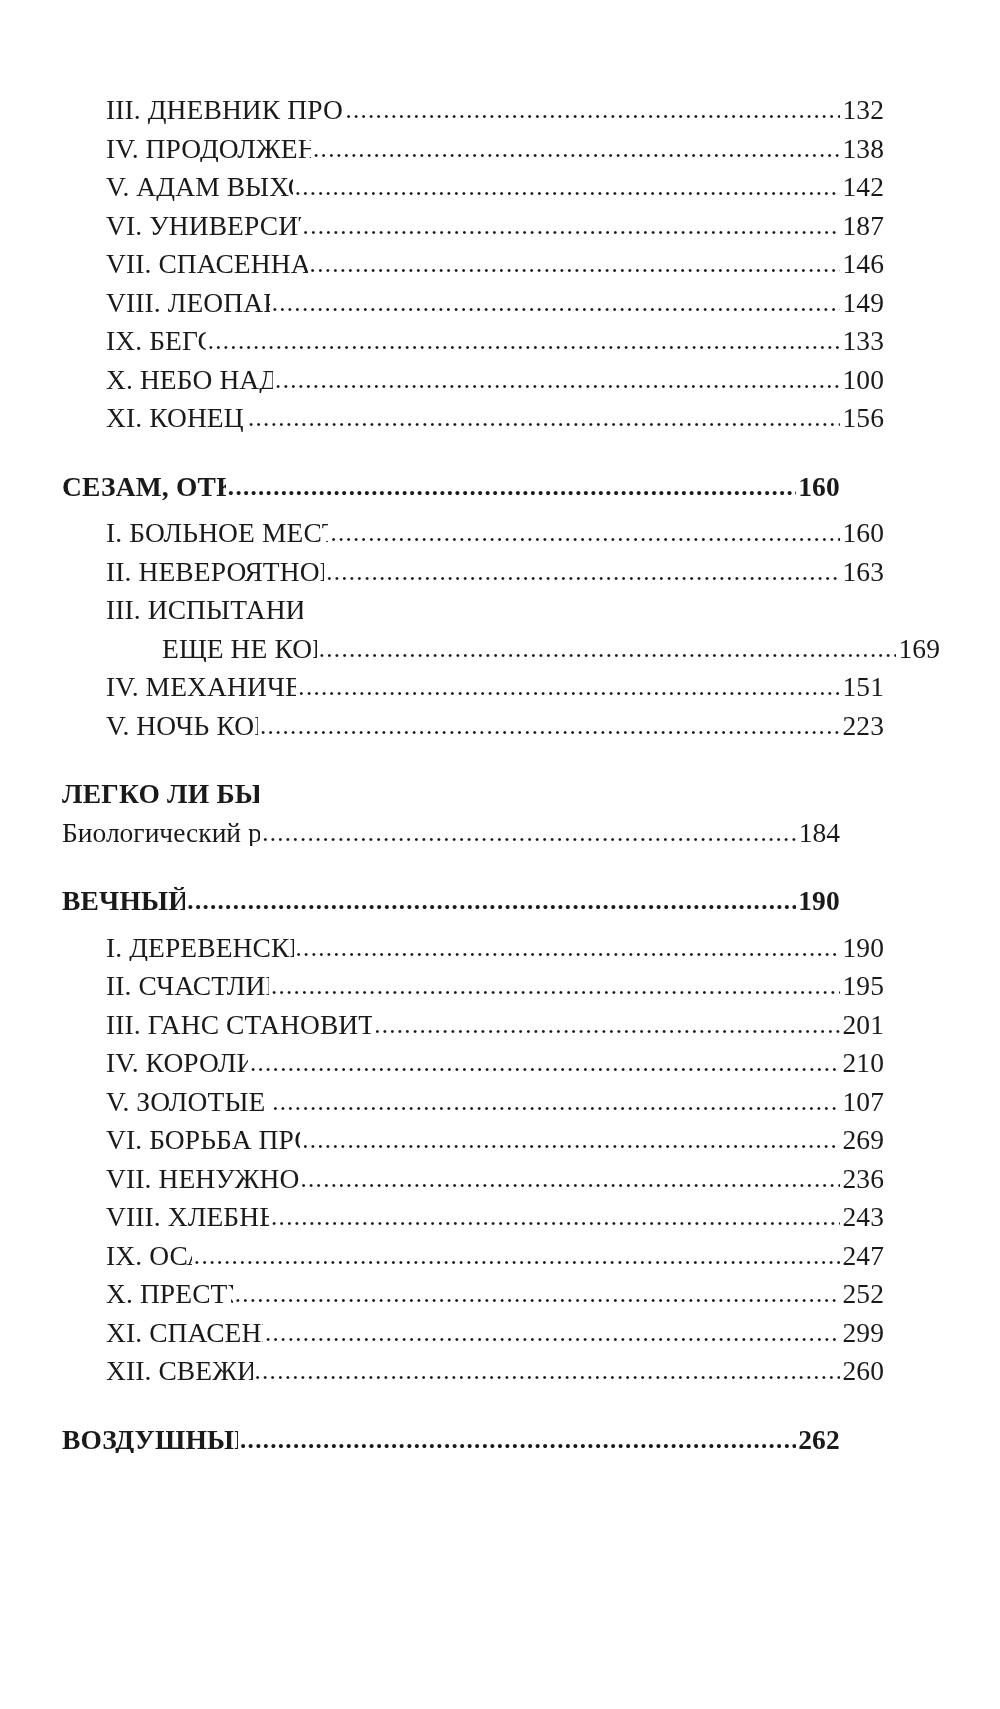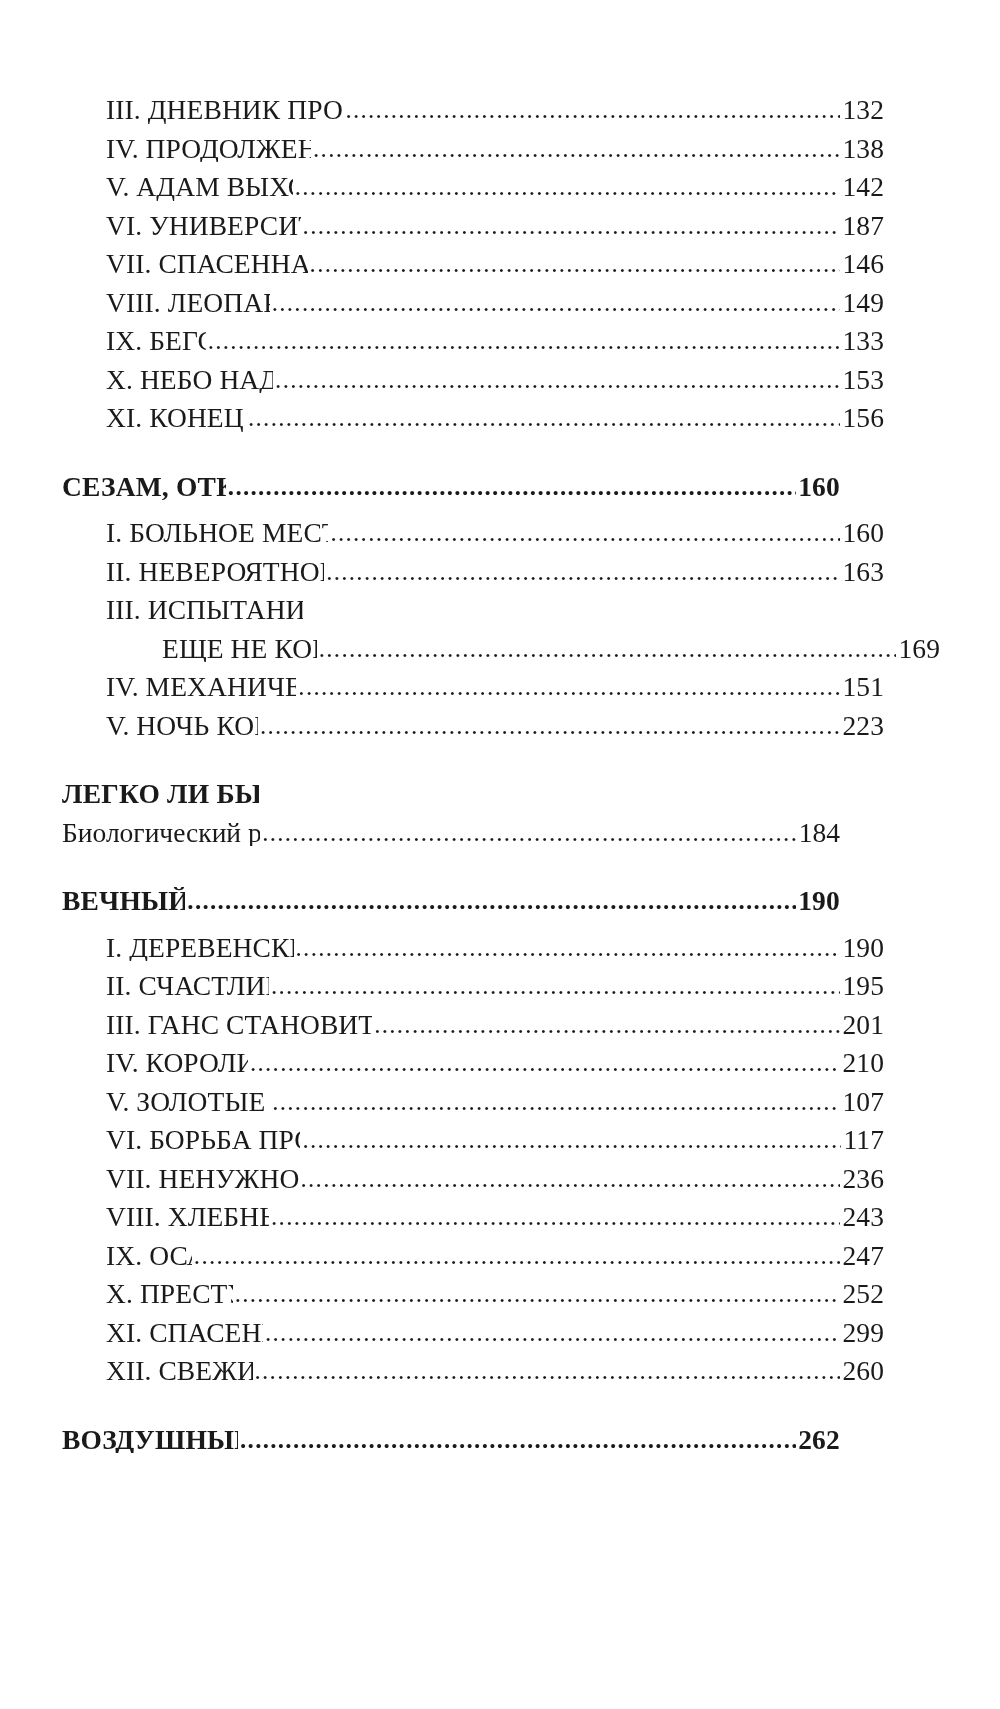--- a/index.html
+++ b/index.html
@@ -118,21 +118,21 @@
         <span class="pageno">149</span>
       </div>
       <div class="entry row lvl2">
         <span class="title">IX. БЕГСТВО</span>
         <span class="leader">...........................................................................................................................................</span>
         <span class="pageno">133</span>
       </div>
       <div class="entry row lvl2">
         <span class="title">X. НЕБО НАД ГОЛОВОЙ</span>
         <span class="leader">...........................................................................................................................................</span>
-        <span class="pageno">153</span>
+        <span class="pageno">100</span>
       </div>
       <div class="entry row lvl2">
         <span class="title">XI. КОНЕЦ АДАМА</span>
         <span class="leader">...........................................................................................................................................</span>
         <span class="pageno">156</span>
       </div>
       <div class="spacer-lg"></div>
       <div class="entry row lvl1">
         <span class="title">СЕЗАМ, ОТКРОЙСЯ!!!</span>
         <span class="leader">...........................................................................................................................................</span>
@@ -208,21 +208,21 @@
         <span class="pageno">210</span>
       </div>
       <div class="entry row lvl2">
         <span class="title">V. ЗОЛОТЫЕ РОССЫПИ</span>
         <span class="leader">...........................................................................................................................................</span>
         <span class="pageno">107</span>
       </div>
       <div class="entry row lvl2">
         <span class="title">VI. БОРЬБА ПРОДОЛЖАЕТСЯ</span>
         <span class="leader">...........................................................................................................................................</span>
-        <span class="pageno">117</span>
+        <span class="pageno">269</span>
       </div>
       <div class="entry row lvl2">
         <span class="title">VII. НЕНУЖНОЕ БОГАТСТВО</span>
         <span class="leader">...........................................................................................................................................</span>
         <span class="pageno">236</span>
       </div>
       <div class="entry row lvl2">
         <span class="title">VIII. ХЛЕБНЫЙ ПОТОП</span>
         <span class="leader">...........................................................................................................................................</span>
         <span class="pageno">243</span>

